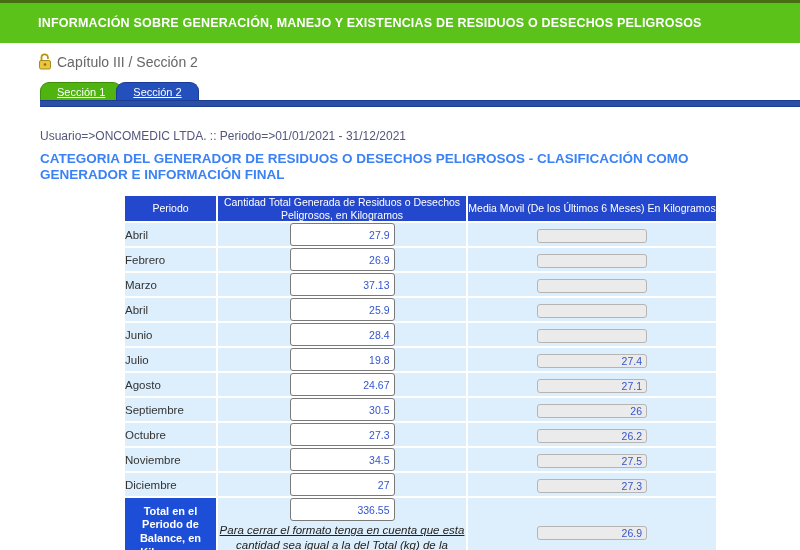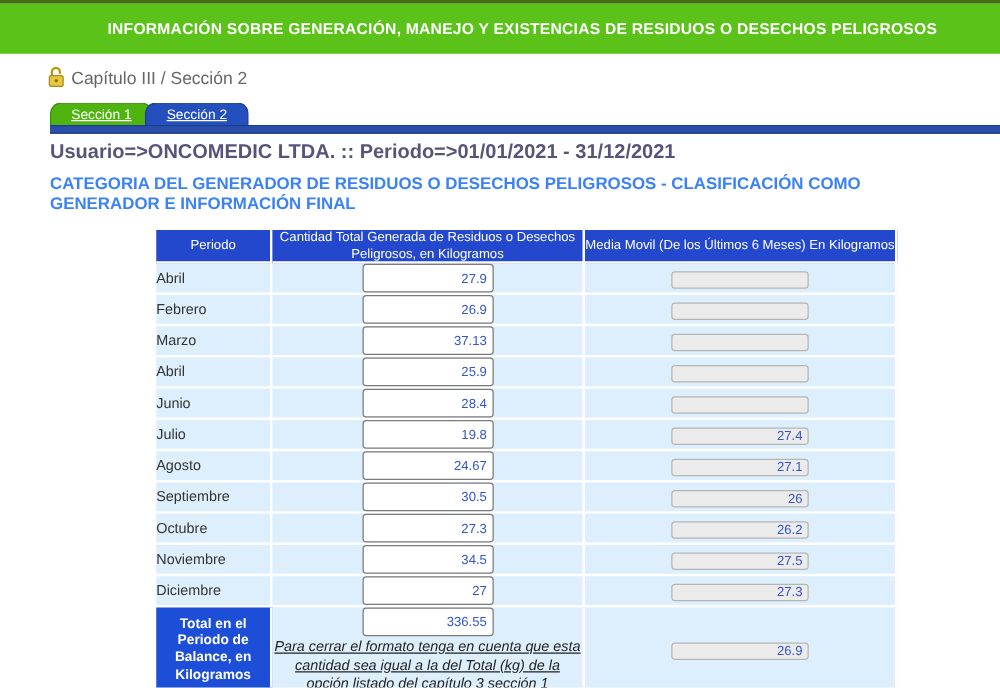--- a/index.html
+++ b/index.html
@@ -1,28 +1,28 @@
 <!DOCTYPE html>
 <html><head>
 <meta charset="utf-8">
 <style>
   html,body{margin:0;padding:0;width:800px;height:550px;overflow:hidden;background:#fff;
     font-family:"Liberation Sans", sans-serif;}
   .topstrip{height:3px;background:#466f12;}
-  .greenbar{height:40px;background:#5bc219;display:flex;align-items:center;padding-left:48px;}
+  .greenbar{height:40px;background:#5bc219;display:flex;align-items:center;}
   .greenbar .title{color:#fff;font-weight:bold;font-size:12.5px;margin-left:38px;letter-spacing:.2px;}
   .breadcrumb{margin:10px 0 0 38px;display:flex;align-items:center;gap:5px;color:#666;font-size:14px;}
   .tabswrap{margin:12px 0 0 40px;}
   .tabs{display:flex;align-items:flex-end;height:18px;}
   .tab{display:inline-block;color:#fff;font-weight:normal;font-size:11px;text-decoration:underline;
     padding:3px 16px 2px 16px;border-radius:9px 9px 0 0;text-align:center;cursor:pointer;}
   .tab.green{background:#4fb40f;border:1px solid #3d8f0a;border-bottom:none;z-index:1;}
   .tab.blue{background:#2450bd;border:1px solid #1b3c92;border-bottom:none;margin-left:-6px;z-index:2;position:relative;}
   .bluebar{height:5px;background:#2a4fa8;border-top:1px solid #1d3d8f;border-bottom:1px solid #1d3d8f;width:760px;}
-  .userbar{margin:6px 0 0 40px;font-size:16px;font-weight:bold;color:#55557a;}
+  .userbar{margin:22px 0 0 40px;font-size:12px;font-weight:normal;color:#55557a;}
   .pagetitle{margin:8px 0 0 40px;width:710px;color:#3b82f6;font-weight:bold;font-size:13.5px;line-height:1.22;}
   table.main{border-collapse:separate;border-spacing:0;margin:12px 0 0 125px;table-layout:fixed;}
   table.main td,table.main th{border-right:2px solid #fff;border-bottom:2px solid #fff;padding:0;vertical-align:middle;}
   th.hdr{background:#2448cd;color:#fff;font-size:10.5px;font-weight:normal;text-align:center;
     padding:3px 6px;line-height:1.2;height:22px;}
   td.monthlbl{background:#ddeffc;color:#333;font-size:11.5px;padding:1px 0 1px 5px;height:15px;}
   td.cell{background:#ddeffc;text-align:center;height:15px;}
   input.qty{width:95px;height:13px;border:1px solid #7a7a7a;border-radius:3px;background:#fff;
     color:#3355cc;font-size:10.5px;text-align:right;padding:4px 4px;font-family:"Liberation Sans",sans-serif;}
   input.media{width:100px;height:12px;border:1px solid #b5b5b5;border-radius:3px;background:#ebebeb;

